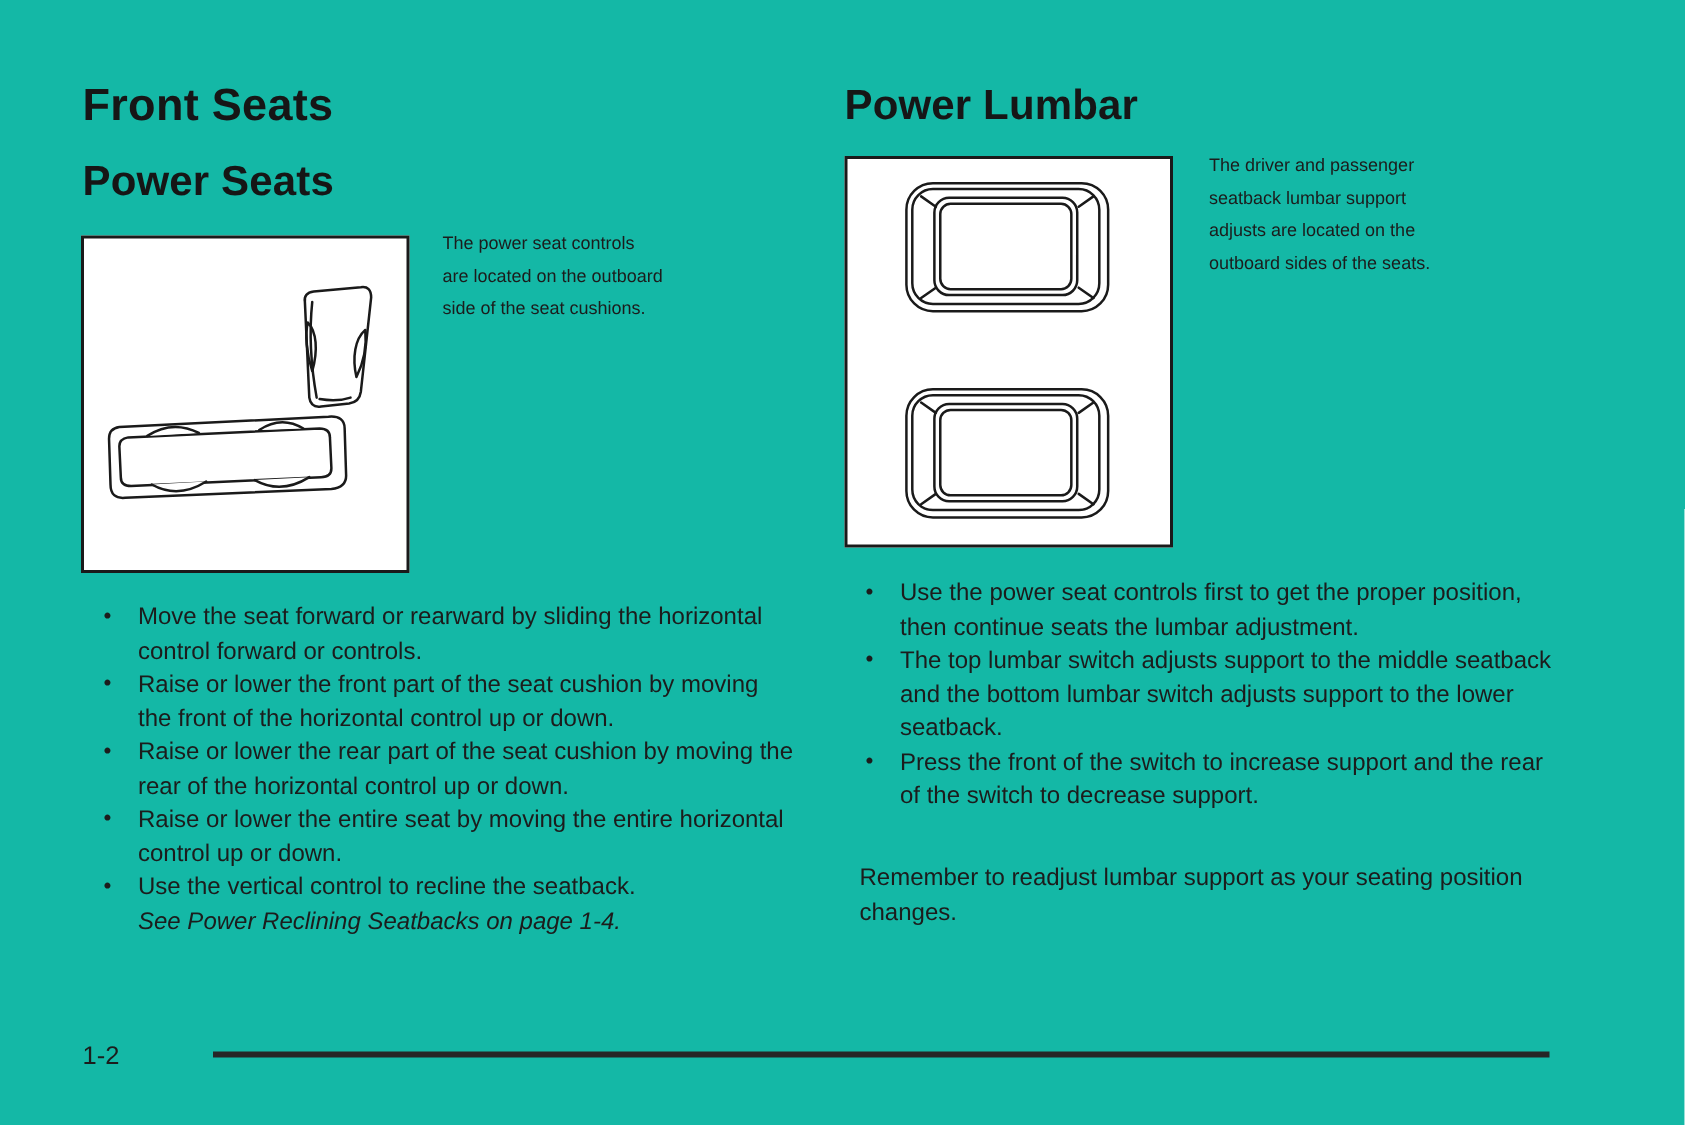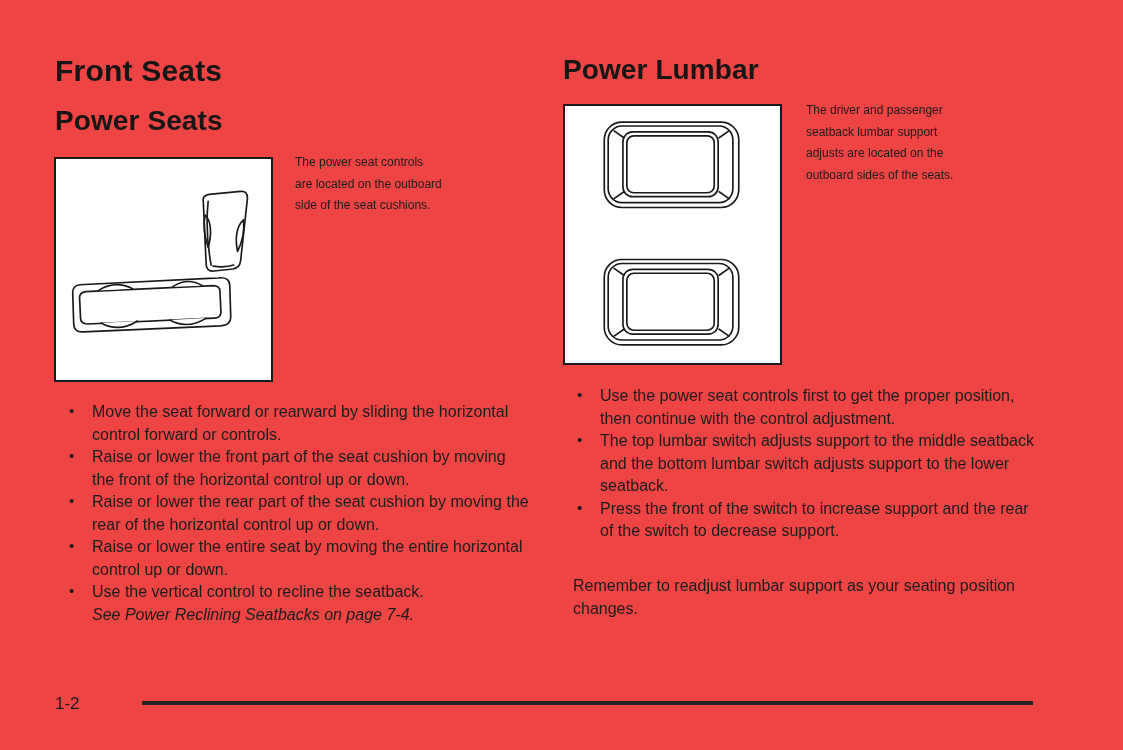--- a/index.html
+++ b/index.html
@@ -1,19 +1,19 @@
 <!DOCTYPE html>
 <html><head>
 <meta charset="utf-8">
 <style>
   html,body{margin:0;padding:0;background:#ffffff;}
   .page{
     position:relative;
     width:1123px;height:750px;
-    background:#ef4444;
+    background:#14b8a6;
     font-family:"Liberation Sans", sans-serif;
     color:#1c1c1c;
     overflow:hidden;
   }
   .chapter{
     position:absolute;left:55px;top:54px;
     margin:0;font-size:30px;font-weight:700;line-height:34px;
     letter-spacing:0.2px;color:#161616;
   }
   .section{
@@ -110,21 +110,21 @@
       <span>Raise or lower the front part of the seat cushion by moving the front of the horizontal control up or down.</span>
     </li>
     <li>
       <span>Raise or lower the rear part of the seat cushion by moving the rear of the horizontal control up or down.</span>
     </li>
     <li>
       <span>Raise or lower the entire seat by moving the entire horizontal control up or down.</span>
     </li>
     <li>
       <span>Use the vertical control to recline the seatback.</span>
-      <em class="xref block">See Power Reclining Seatbacks on page 7-4.</em>
+      <em class="xref block">See Power Reclining Seatbacks on page 1-4.</em>
     </li>
   </ul>
 
   <h2 class="section sec-right">Power Lumbar</h2>
 
   <div class="figure fig2">
     <svg viewBox="0 0 219 261">
       <g fill="none" stroke="#1a1a1a" stroke-width="1.7" stroke-linecap="round" stroke-linejoin="round">
 
         <rect x="40" y="16" width="137" height="87" rx="18"></rect>
@@ -144,21 +144,21 @@
 
   <div class="caption cap2">
     <span>The driver and passenger</span>
     <span>seatback lumbar support</span>
     <span>adjusts are located on the</span>
     <span>outboard sides of the seats.</span>
   </div>
 
   <ul class="bullets list2">
     <li>
-      <span>Use the power seat controls first to get the proper position, then continue with the control adjustment.</span>
+      <span>Use the power seat controls first to get the proper position, then continue seats the lumbar adjustment.</span>
     </li>
     <li>
       <span>The top lumbar switch adjusts support to the middle seatback and the bottom lumbar switch adjusts support to the lower seatback.</span>
     </li>
     <li>
       <span>Press the front of the switch to increase support and the rear of the switch to decrease support.</span>
     </li>
   </ul>
 
   <p class="closing">Remember to readjust lumbar support as your seating position changes.</p>

